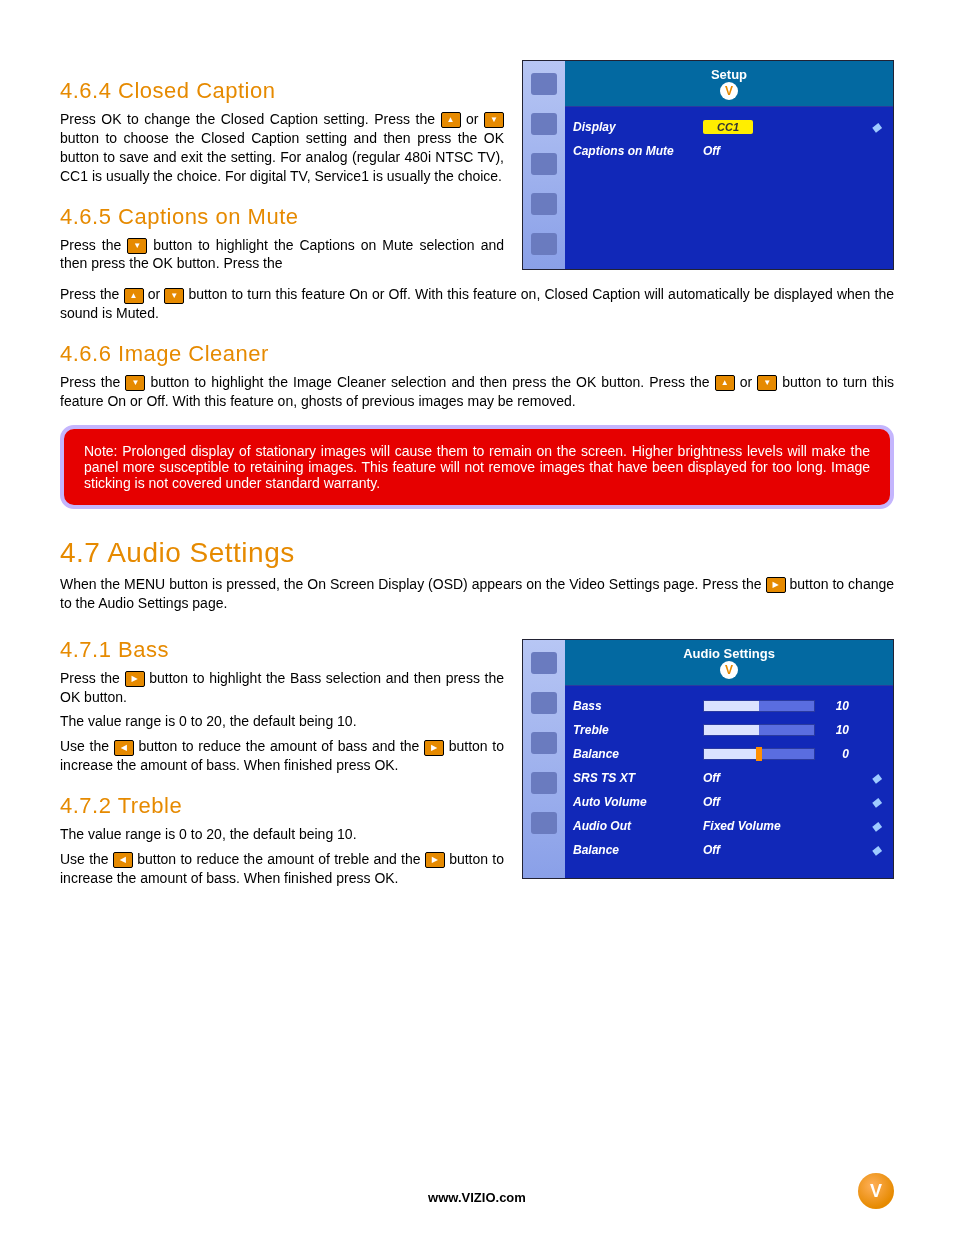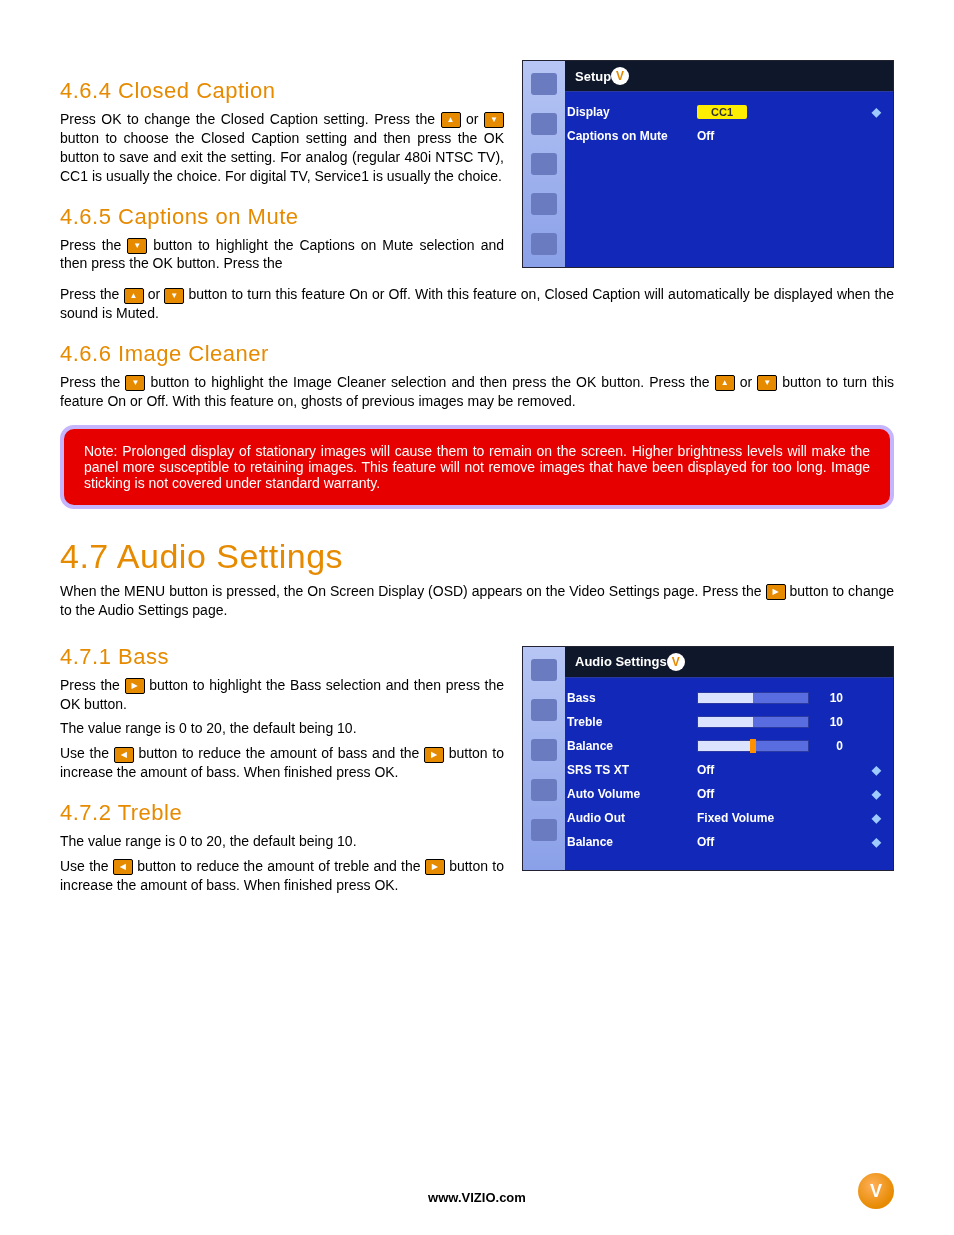--- a/index.html
+++ b/index.html
@@ -23,21 +23,21 @@
   }
   h2 {
     font-family: "Arial Rounded MT Bold","Trebuchet MS",sans-serif;
     color: #e68a00;
     font-size: 22px;
     margin: 18px 0 4px 0;
     letter-spacing: 0.5px;
     font-weight: normal;
   }
   h2.big {
-    font-size: 34px;
+    font-size: 28px;
     margin-top: 28px;
   }
   p {
     font-size: 14px;
     line-height: 1.35;
     margin: 6px 0;
     text-align: justify;
   }
   .two-col {
     display: flex;
@@ -73,23 +73,25 @@
   .osd {
     width: 370px;
     background: #0b1a6b;
     border: 1px solid #223;
     font-size: 12px;
     color: #fff;
   }
   .osd-header {
     display:flex;
     align-items:center;
-    background:#0f172a;
+    justify-content:space-between;
+    background:#0369a1;
     padding:6px 10px;
     border-bottom:1px solid #2a3aa0;
+    flex-direction:column;
   }
   .osd-title {
     color:#fff;
     font-weight:bold;
     font-size:13px;
   }
   .osd-v {
     width:18px;height:18px;border-radius:50%;
     background:#fff;color:#e68a00;font-weight:bold;
     display:flex;align-items:center;justify-content:center;
@@ -101,21 +103,21 @@
     background: linear-gradient(#b7c6f4,#8aa0e8);
     display:flex;flex-direction:column;
     align-items:center;
     gap:18px;padding:12px 0;
   }
   .osd-sidebar .sicon {
     width:26px;height:22px;
     background:#6a7bbf;
     border-radius:3px;
   }
-  .osd-rows { flex:1; padding:8px 10px 16px 0; }
+  .osd-rows { flex:1; padding:8px 10px 16px 6px;font-style:italic; }
   .osd-row {
     display:flex;
     align-items:center;
     padding:5px 2px;
     font-weight:bold;
     color:#fff;
     font-size:12px;
   }
   .osd-row .lab { flex:0 0 130px; }
   .osd-row .val { flex:1; }

